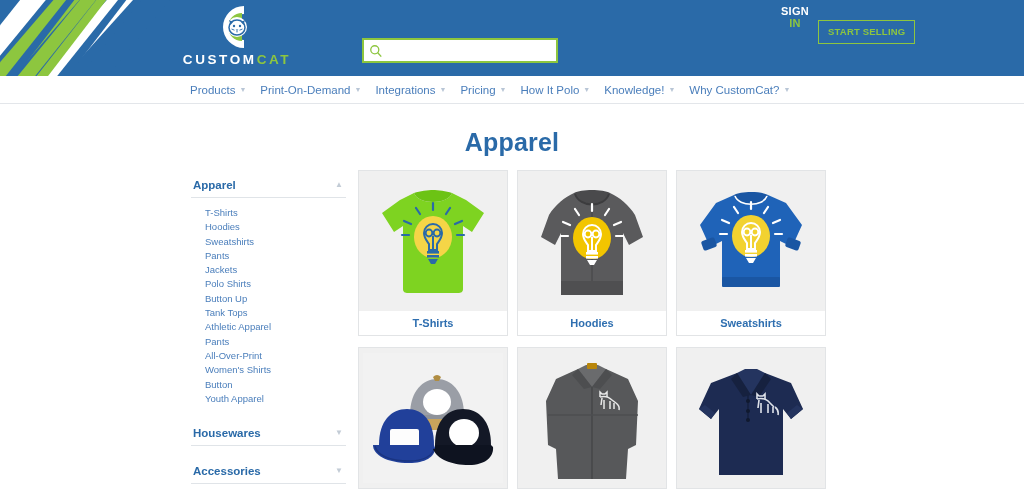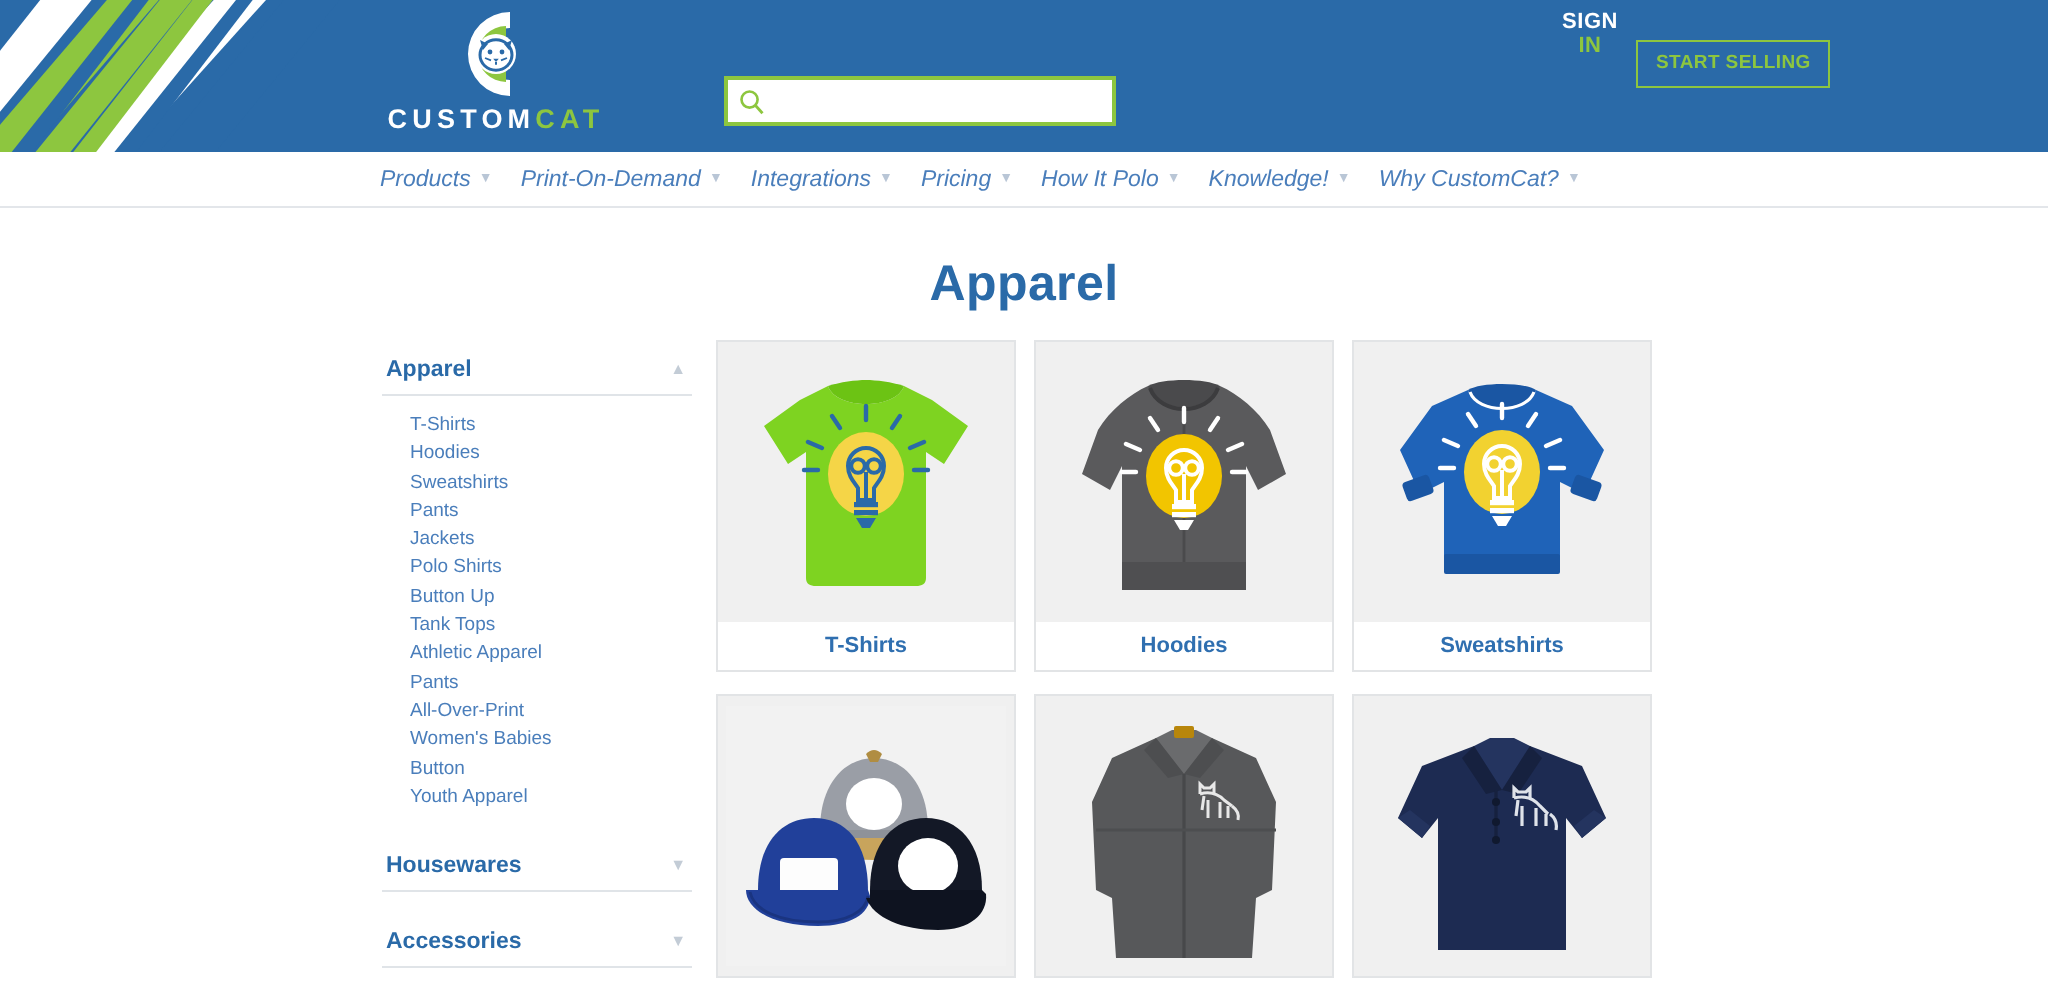--- a/index.html
+++ b/index.html
@@ -18,21 +18,21 @@
     background: #2a6aa8;
     overflow: hidden;
   }
   .corner-stripes {
     position: absolute; top: 0; left: 0;
     width: 180px; height: 110px;
     pointer-events: none;
   }
   .logo-block {
     position: absolute;
-    left: 183px; top: 2px;
+    left: 172px; top: 2px;
     width: 130px;
     text-align: center;
   }
   .logo-mark { width: 62px; height: 50px; margin: 0 auto; display: block; }
   .logo-word {
     margin-top: 1px;
     font-size: 13.5px;
     font-weight: bold;
     letter-spacing: 2.6px;
     line-height: 14px;
@@ -94,21 +94,20 @@
     padding-left: 190px;
     background: #ffffff;
   }
   .nav-item {
     display: flex; align-items: center;
     margin-right: 14px;
     color: #4a7ebb;
     font-size: 11.5px;
     cursor: pointer;
     white-space: nowrap;
-    font-style: italic;
   }
   .nav-item .caret {
     margin-left: 4px;
     color: #b9c6d6;
     font-size: 7px;
     line-height: 1;
   }
 
   
   .breadcrumb {
@@ -297,21 +296,21 @@
         <div class="side-link">Hoodies</div>
         <div class="side-link">Sweatshirts</div>
         <div class="side-link">Pants</div>
         <div class="side-link">Jackets</div>
         <div class="side-link">Polo Shirts</div>
         <div class="side-link">Button Up</div>
         <div class="side-link">Tank Tops</div>
         <div class="side-link">Athletic Apparel</div>
         <div class="side-link">Pants</div>
         <div class="side-link">All-Over-Print</div>
-        <div class="side-link">Women's Babies</div>
+        <div class="side-link">Women's Shirts</div>
         <div class="side-link">Button</div>
         <div class="side-link">Youth Apparel</div>
       </div>
 
       <div class="side-group-spacer"></div>
 
       <div class="side-group-head">
         <span class="ttl">Housewares</span>
         <span class="chev">▼</span>
       </div>

